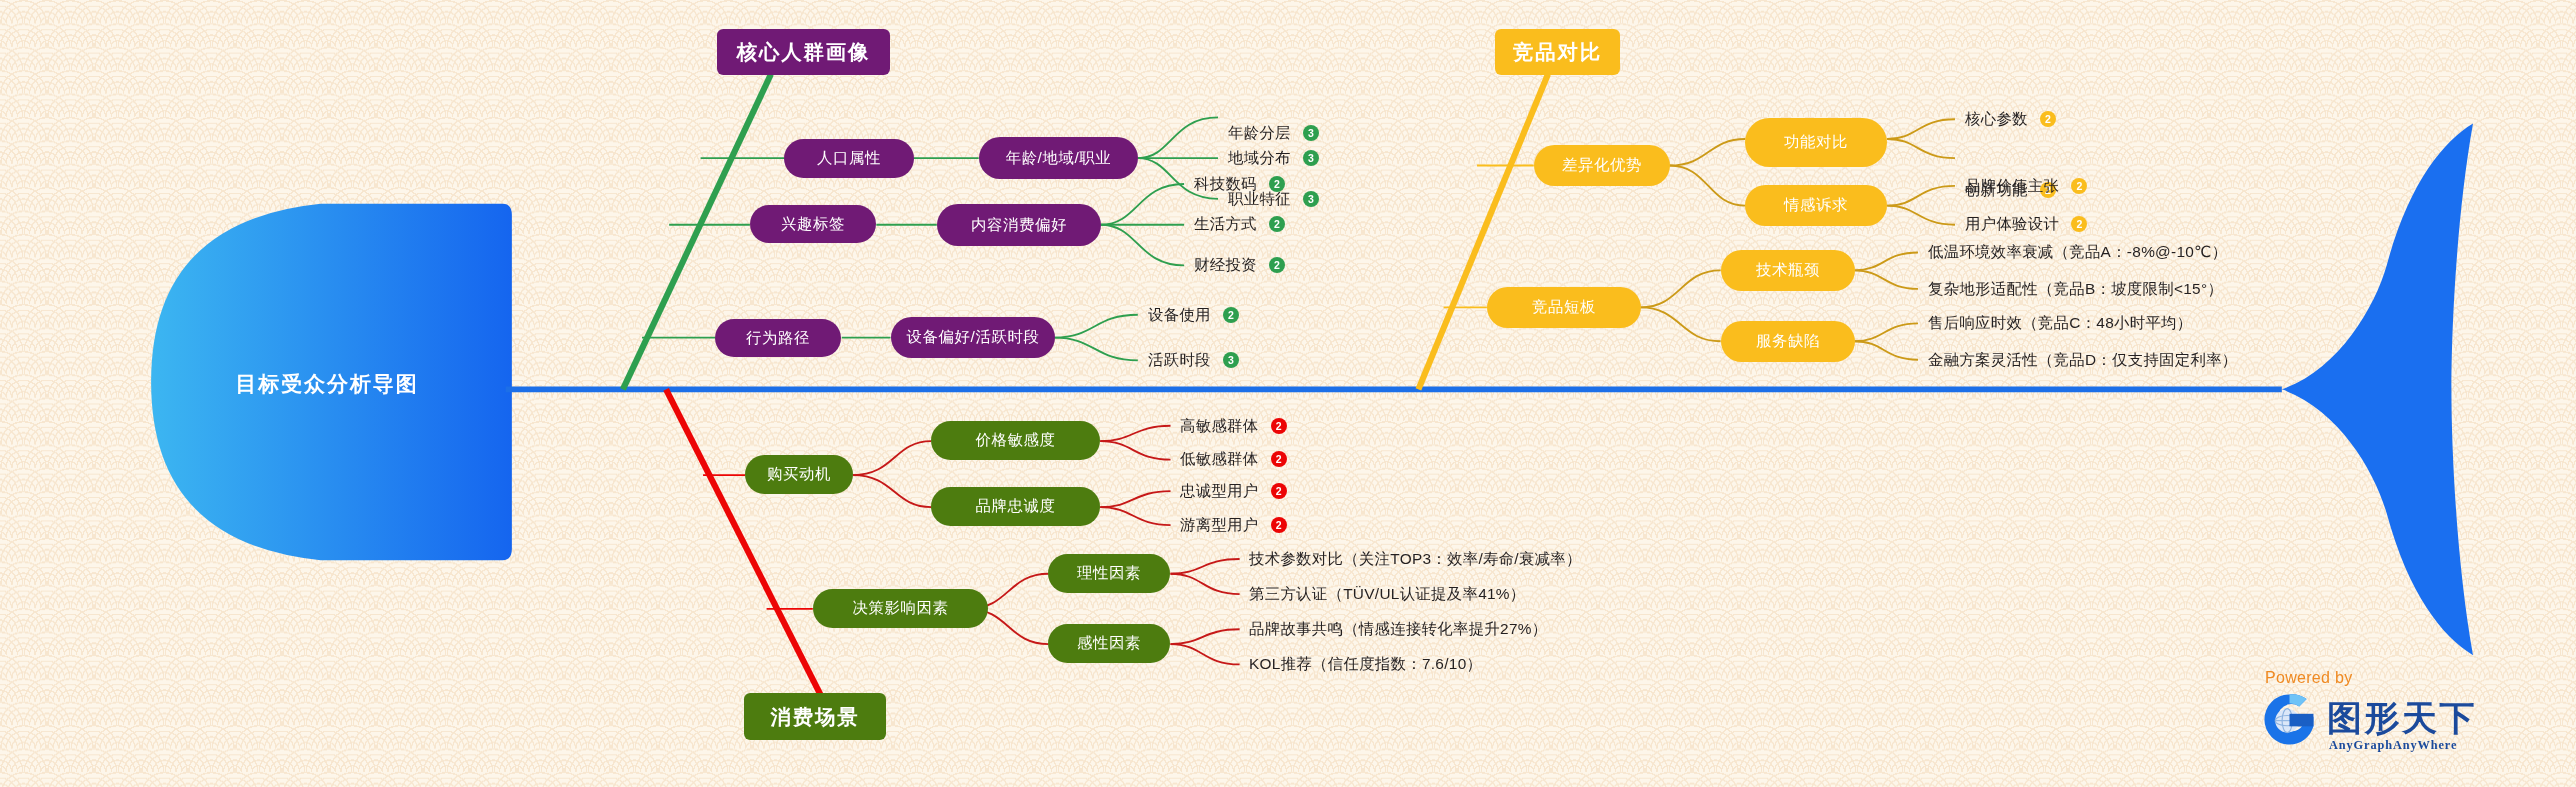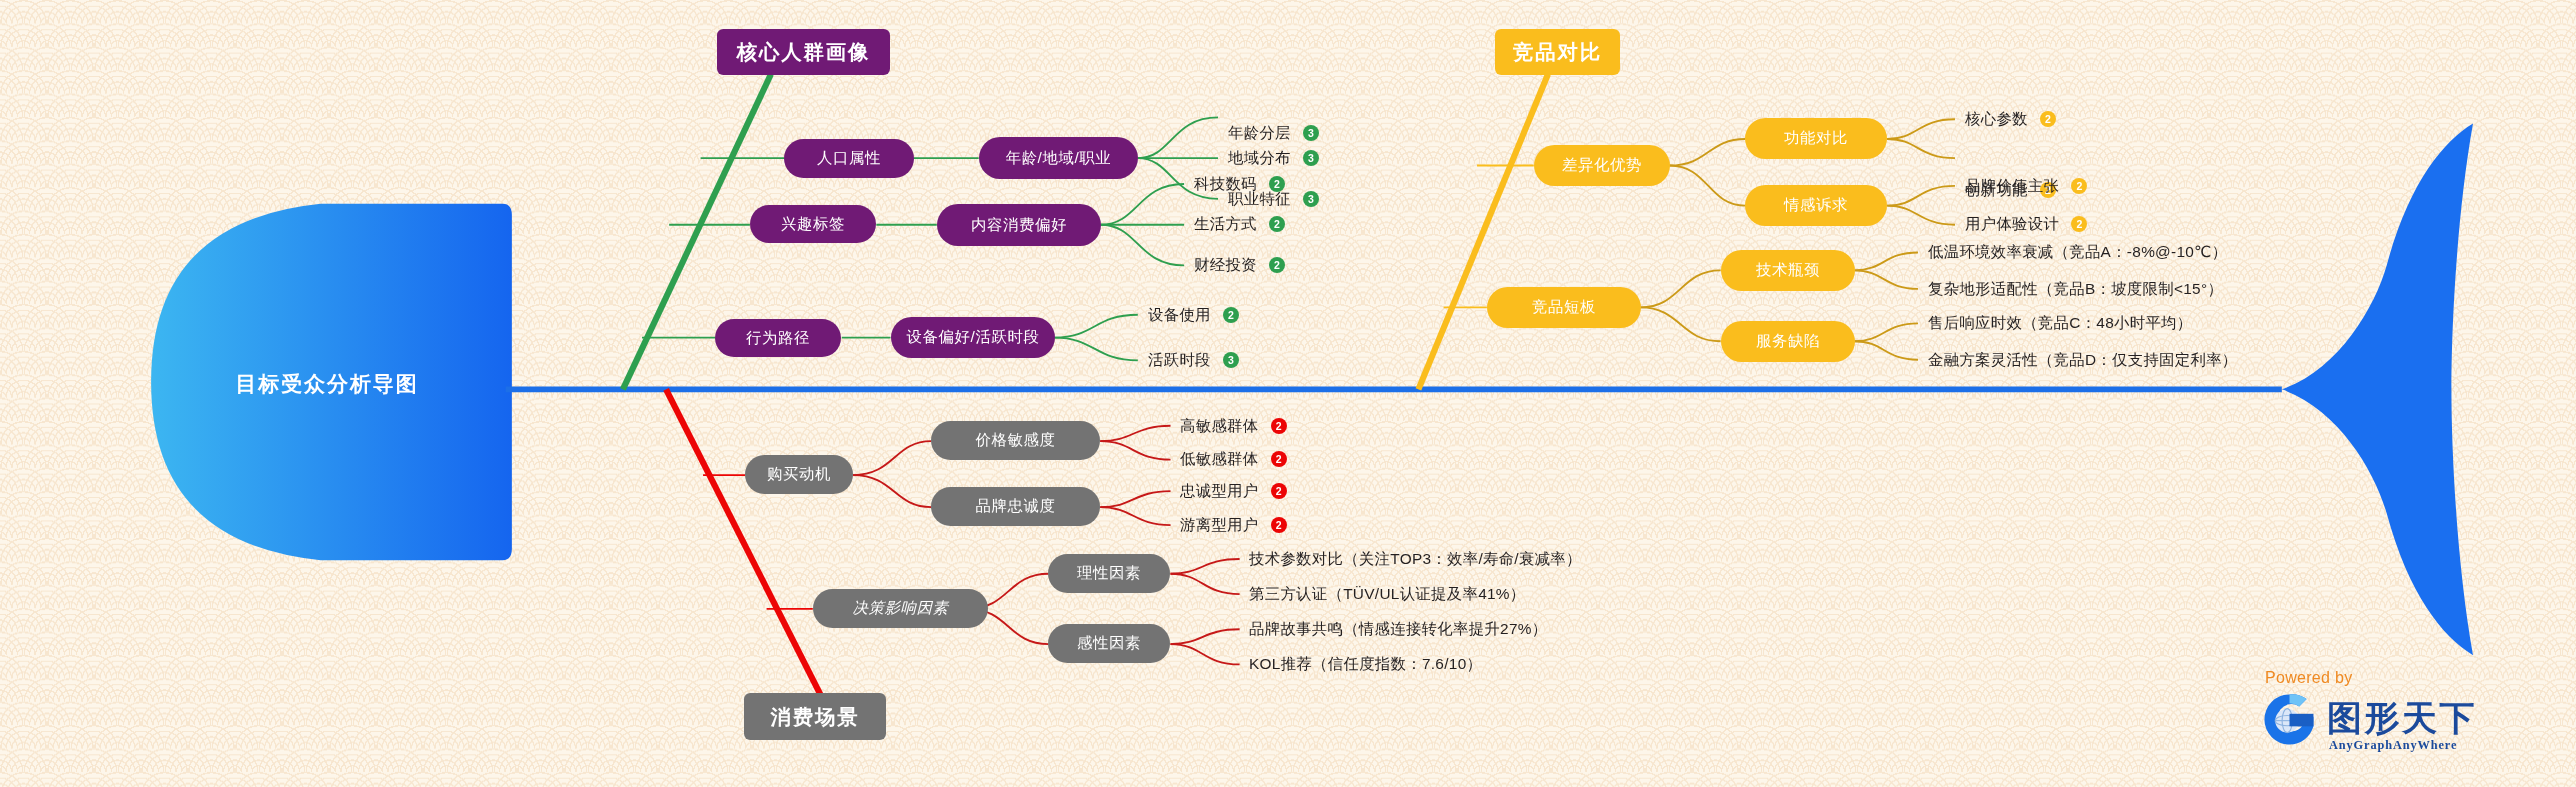--- a/index.html
+++ b/index.html
@@ -41,21 +41,21 @@
     font-size:20.4px;
     letter-spacing:1.9px;
   }
   .pill{
     border-radius:616px;
     font-size:15.4px;
     letter-spacing:0.6px;
   }
   .green-bg{background:#701a75;}
   .yellow-bg{background:#fabd1d;}
-  .red-bg{background:#737373;}
+  .red-bg{background:#4d7c0f;}
 
   
   .leaf{
     position:absolute;
     display:flex;align-items:center;
     white-space:nowrap;
     color:#231f20;
     font-size:15.4px;
     letter-spacing:0.3px;
   }
@@ -241,21 +241,21 @@
     <span class="badge g">2</span>
   </div>
   <div class="leaf" style="left:1148px;top:352px;">
     <span class="txt">活跃时段</span>
     <span class="badge g">3</span>
   </div>
 
   <div class="node title-node yellow-bg" style="left:1495px;top:29px;width:125px;height:46px;">竞品对比</div>
 
   <div class="node pill yellow-bg" style="left:1534px;top:145px;width:136px;height:41px;">差异化优势</div>
-  <div class="node pill yellow-bg" style="left:1745px;top:118px;width:142px;height:41px;text-align:center;">功能对比</div>
+  <div class="node pill yellow-bg" style="left:1745px;top:118px;width:142px;height:49px;text-align:center;">功能对比</div>
   <div class="node pill yellow-bg" style="left:1745px;top:185px;width:142px;height:41px;">情感诉求</div>
 
   <div class="node pill yellow-bg" style="left:1487px;top:287px;width:154px;height:41px;">竞品短板</div>
   <div class="node pill yellow-bg" style="left:1721px;top:250px;width:134px;height:41px;">技术瓶颈</div>
   <div class="node pill yellow-bg" style="left:1721px;top:321px;width:134px;height:41px;">服务缺陷</div>
 
   <div class="leaf" style="left:1965px;top:111px;">
     <span class="txt">核心参数</span>
     <span class="badge y">2</span>
   </div>
@@ -284,21 +284,21 @@
   <div class="leaf" style="left:1928px;top:352px;">
     <span class="txt">金融方案灵活性（竞品D：仅支持固定利率）</span>
   </div>
 
   <div class="node title-node red-bg" style="left:744px;top:693px;width:142px;height:47px;">消费场景</div>
 
   <div class="node pill red-bg" style="left:745px;top:455px;width:108px;height:39px;">购买动机</div>
   <div class="node pill red-bg" style="left:931px;top:421px;width:169px;height:39px;">价格敏感度</div>
   <div class="node pill red-bg" style="left:931px;top:487px;width:169px;height:39px;">品牌忠诚度</div>
 
-  <div class="node pill red-bg" style="left:813px;top:589px;width:175px;height:39px;font-style:italic;">决策影响因素</div>
+  <div class="node pill red-bg" style="left:813px;top:589px;width:175px;height:39px;">决策影响因素</div>
   <div class="node pill red-bg" style="left:1048px;top:554px;width:122px;height:39px;">理性因素</div>
   <div class="node pill red-bg" style="left:1048px;top:624px;width:122px;height:39px;">感性因素</div>
 
   <div class="leaf" style="left:1180px;top:418px;">
     <span class="txt">高敏感群体</span>
     <span class="badge r">2</span>
   </div>
   <div class="leaf" style="left:1180px;top:451px;">
     <span class="txt">低敏感群体</span>
     <span class="badge r">2</span>

